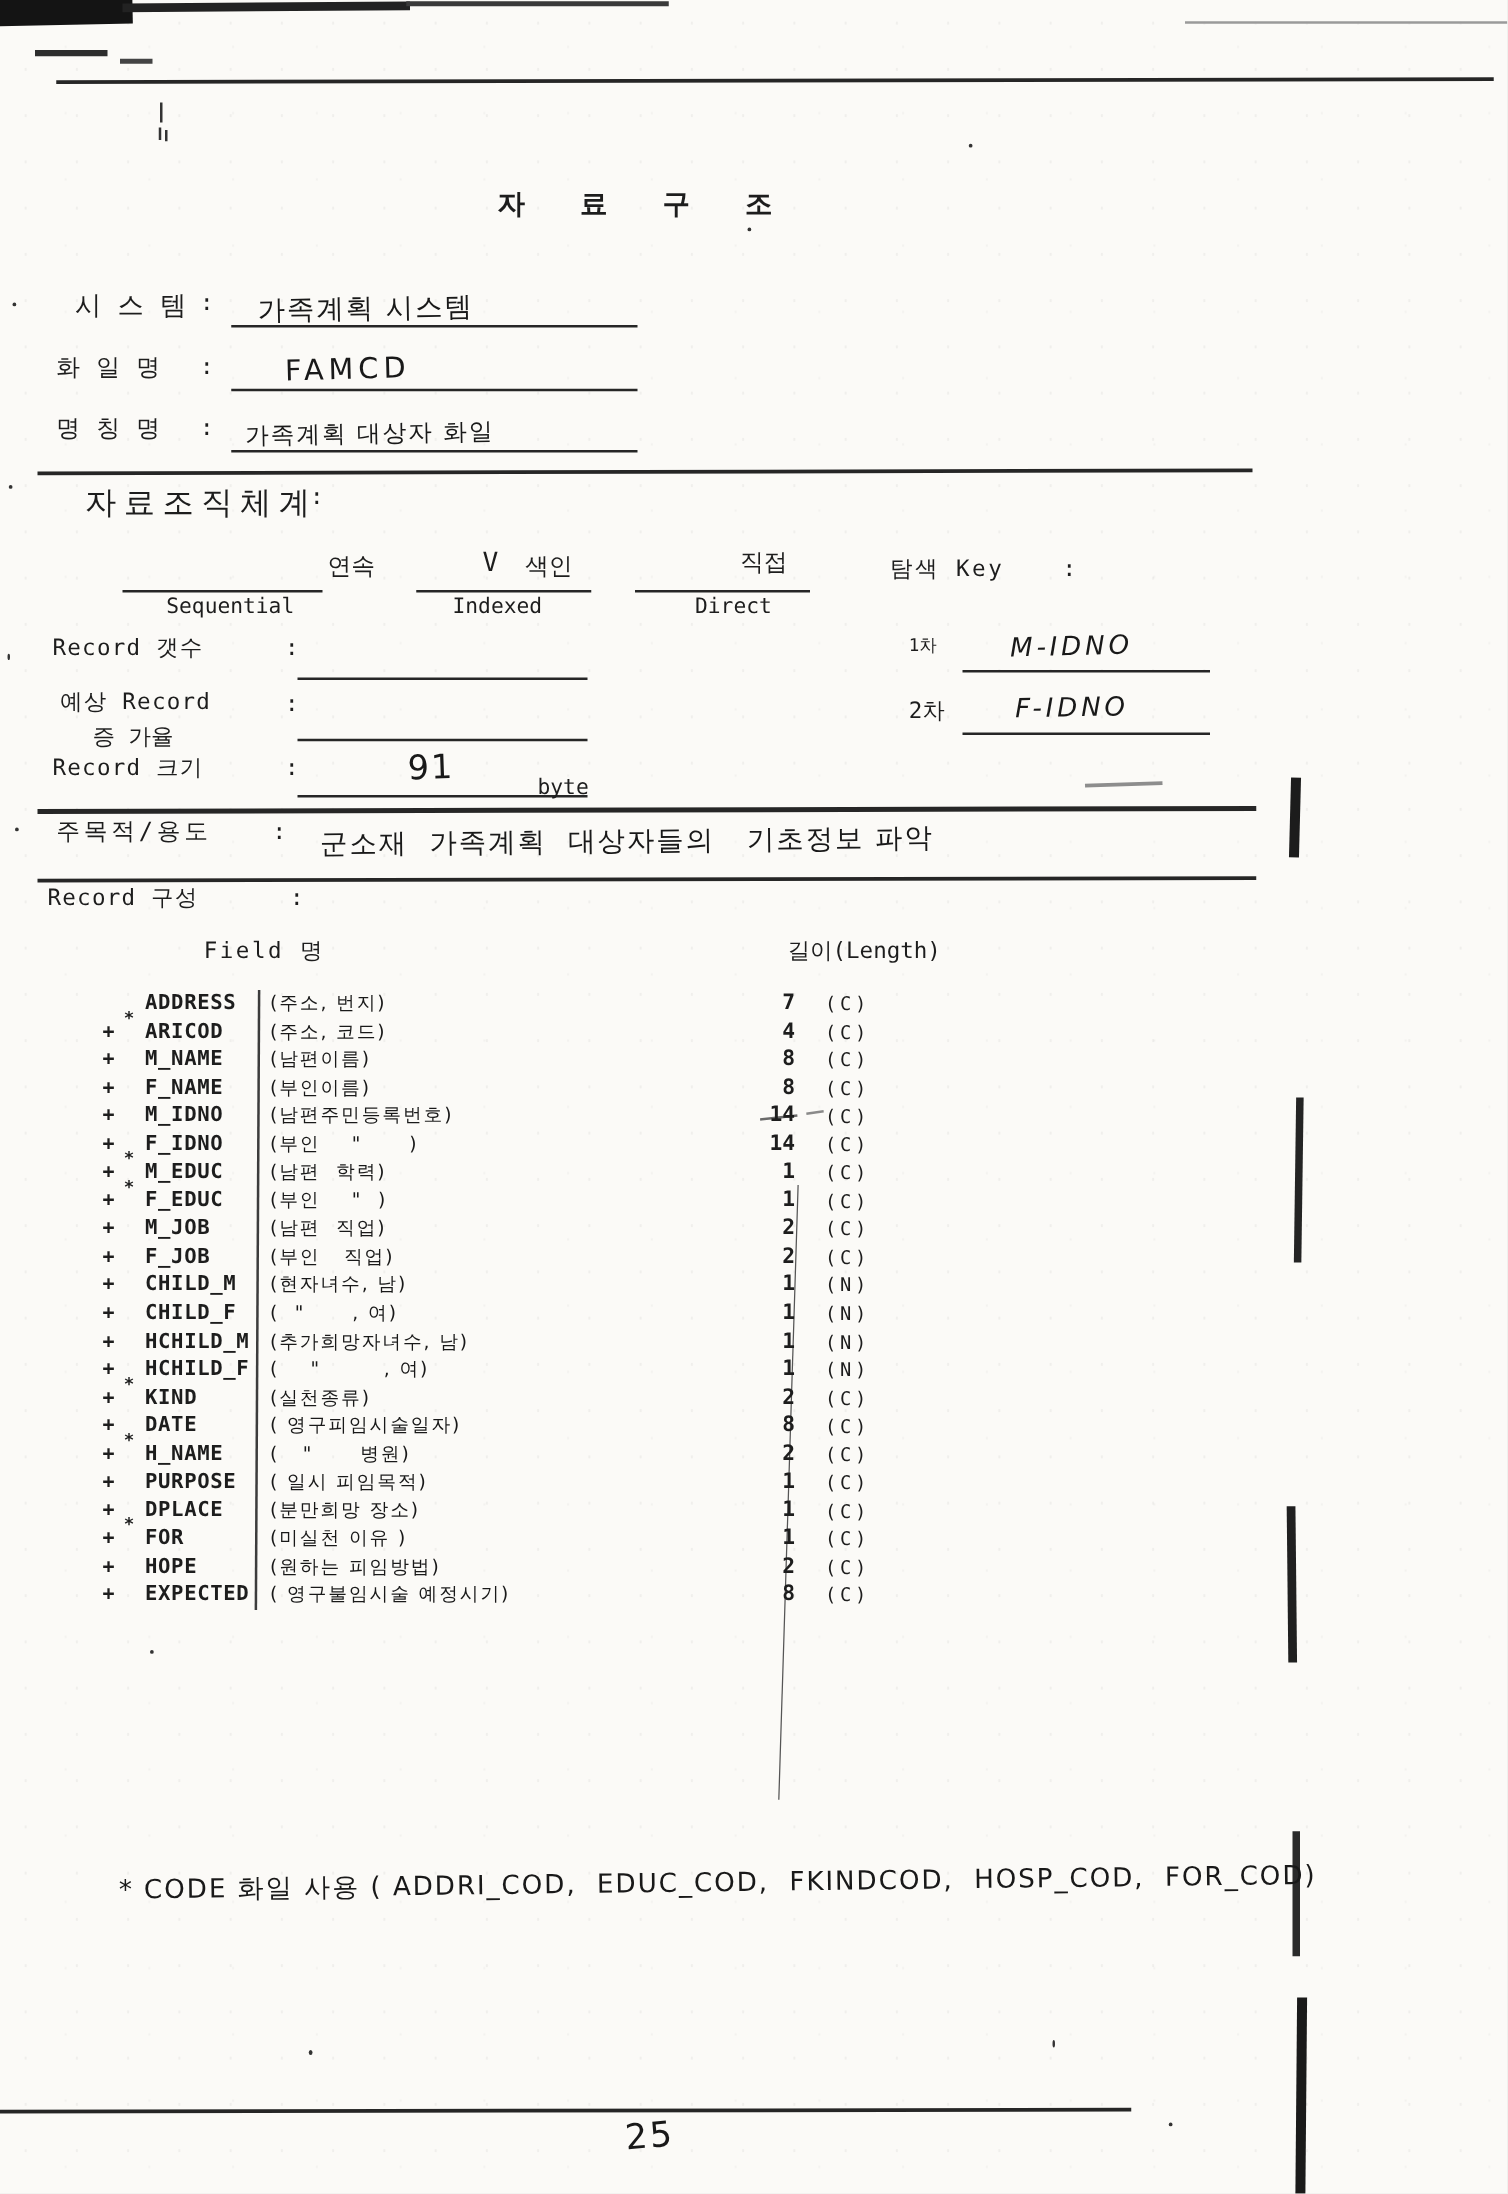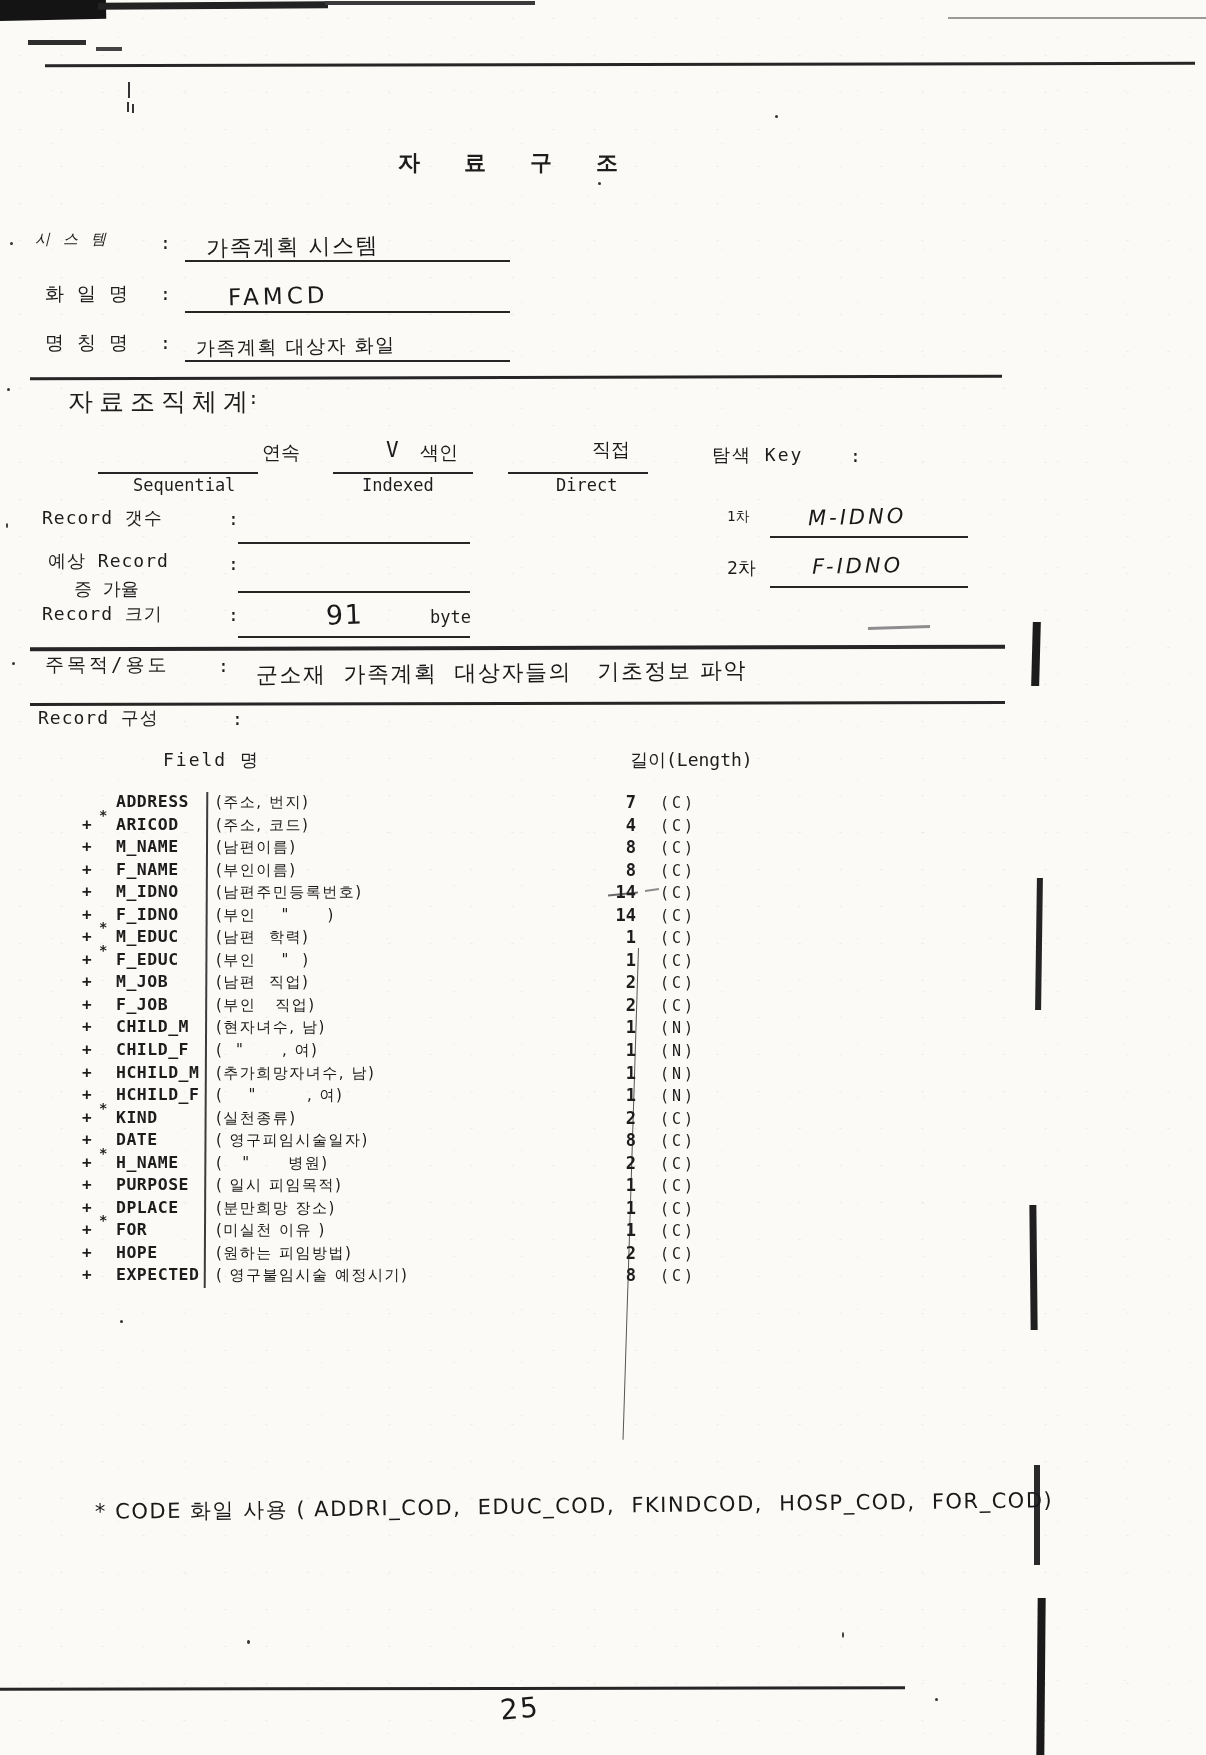--- a/index.html
+++ b/index.html
@@ -64,21 +64,21 @@
   <div class="speck" style="left:12px;top:662px;width:3px;height:3px;"></div>
   <div class="speck" style="left:598px;top:182px;width:3px;height:3px;"></div>
   <div class="speck" style="left:775px;top:115px;width:3px;height:3px;"></div>
   <div class="speck" style="left:247px;top:1640px;width:3px;height:4px;"></div>
   <div class="speck" style="left:842px;top:1632px;width:2px;height:6px;"></div>
   <div class="speck" style="left:935px;top:1698px;width:3px;height:3px;"></div>
   <div class="speck" style="left:120px;top:1320px;width:3px;height:3px;"></div>
 
   <div class="abs t" style="left:398px;top:148px;font-size:22px;font-weight:bold;letter-spacing:44px;">자료구조</div>
 
-  <div class="abs t" style="left:35px;top:230px;font-size:15px;letter-spacing:13px;font-style:italic;">시스템</div>
+  <div class="abs t" style="left:60px;top:230px;font-size:21px;letter-spacing:13px;">시스템</div>
   <div class="abs t" style="left:160px;top:232px;font-size:18px;">:</div>
   <div class="abs uline" style="left:185px;top:230px;width:325px;height:30px;"></div>
   <div class="abs hw" style="left:206px;top:232px;font-size:22px;transform:rotate(-1deg);">가족계획 시스템</div>
 
   <div class="abs t" style="left:45px;top:281px;font-size:19px;letter-spacing:13px;">화일명</div>
   <div class="abs t" style="left:160px;top:283px;font-size:18px;">:</div>
   <div class="abs uline" style="left:185px;top:281px;width:325px;height:30px;"></div>
   <div class="abs hw" style="left:228px;top:283px;font-size:23px;letter-spacing:4px;transform:rotate(-1.5deg);">FAMCD</div>
 
   <div class="abs t" style="left:45px;top:330px;font-size:19px;letter-spacing:13px;">명칭명</div>
@@ -123,21 +123,21 @@
   <div class="abs hw" style="left:280px;top:563px;font-size:20px;"></div>
 
   <div class="abs t" style="left:727px;top:556px;font-size:18px;">2차</div>
   <div class="abs uline" style="left:770px;top:556px;width:198px;height:30px;"></div>
   <div class="abs hw" style="left:812px;top:554px;font-size:21px;font-style:italic;letter-spacing:3px;transform:rotate(-1deg);">F-IDNO</div>
 
   <div class="abs t" style="left:42px;top:602px;font-size:18px;letter-spacing:1px;">Record 크기</div>
   <div class="abs t" style="left:228px;top:604px;font-size:18px;">:</div>
   <div class="abs uline" style="left:238px;top:606px;width:232px;height:30px;"></div>
   <div class="abs hw" style="left:326px;top:599px;font-size:27px;transform:rotate(-2deg);">91</div>
-  <div class="abs t" style="left:430px;top:607px;font-size:17px;text-align:center;">byte</div>
+  <div class="abs t" style="left:430px;top:620px;font-size:17px;text-align:center;">byte</div>
 
   <div class="rule abs" style="left:30px;top:646px;width:975px;height:3.5px;transform:rotate(-.15deg);"></div>
 
   <div class="abs t" style="left:45px;top:652px;font-size:19px;letter-spacing:3px;">주목적/용도</div>
   <div class="abs t" style="left:218px;top:655px;font-size:18px;">:</div>
   <div class="abs hw pre" style="left:256px;top:658px;font-size:22px;transform:rotate(-.6deg);">군소재  가족계획  대상자들의   기초정보 파악</div>
 
   <div class="rule abs" style="left:30px;top:702px;width:975px;height:3px;transform:rotate(-.12deg);"></div>
 
   <div class="abs t" style="left:38px;top:706px;font-size:18px;letter-spacing:1px;">Record 구성</div>

